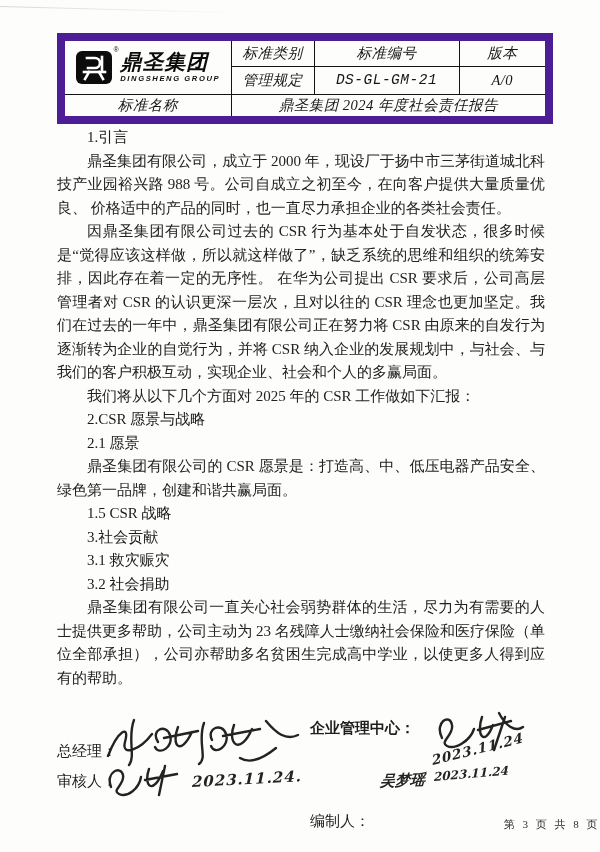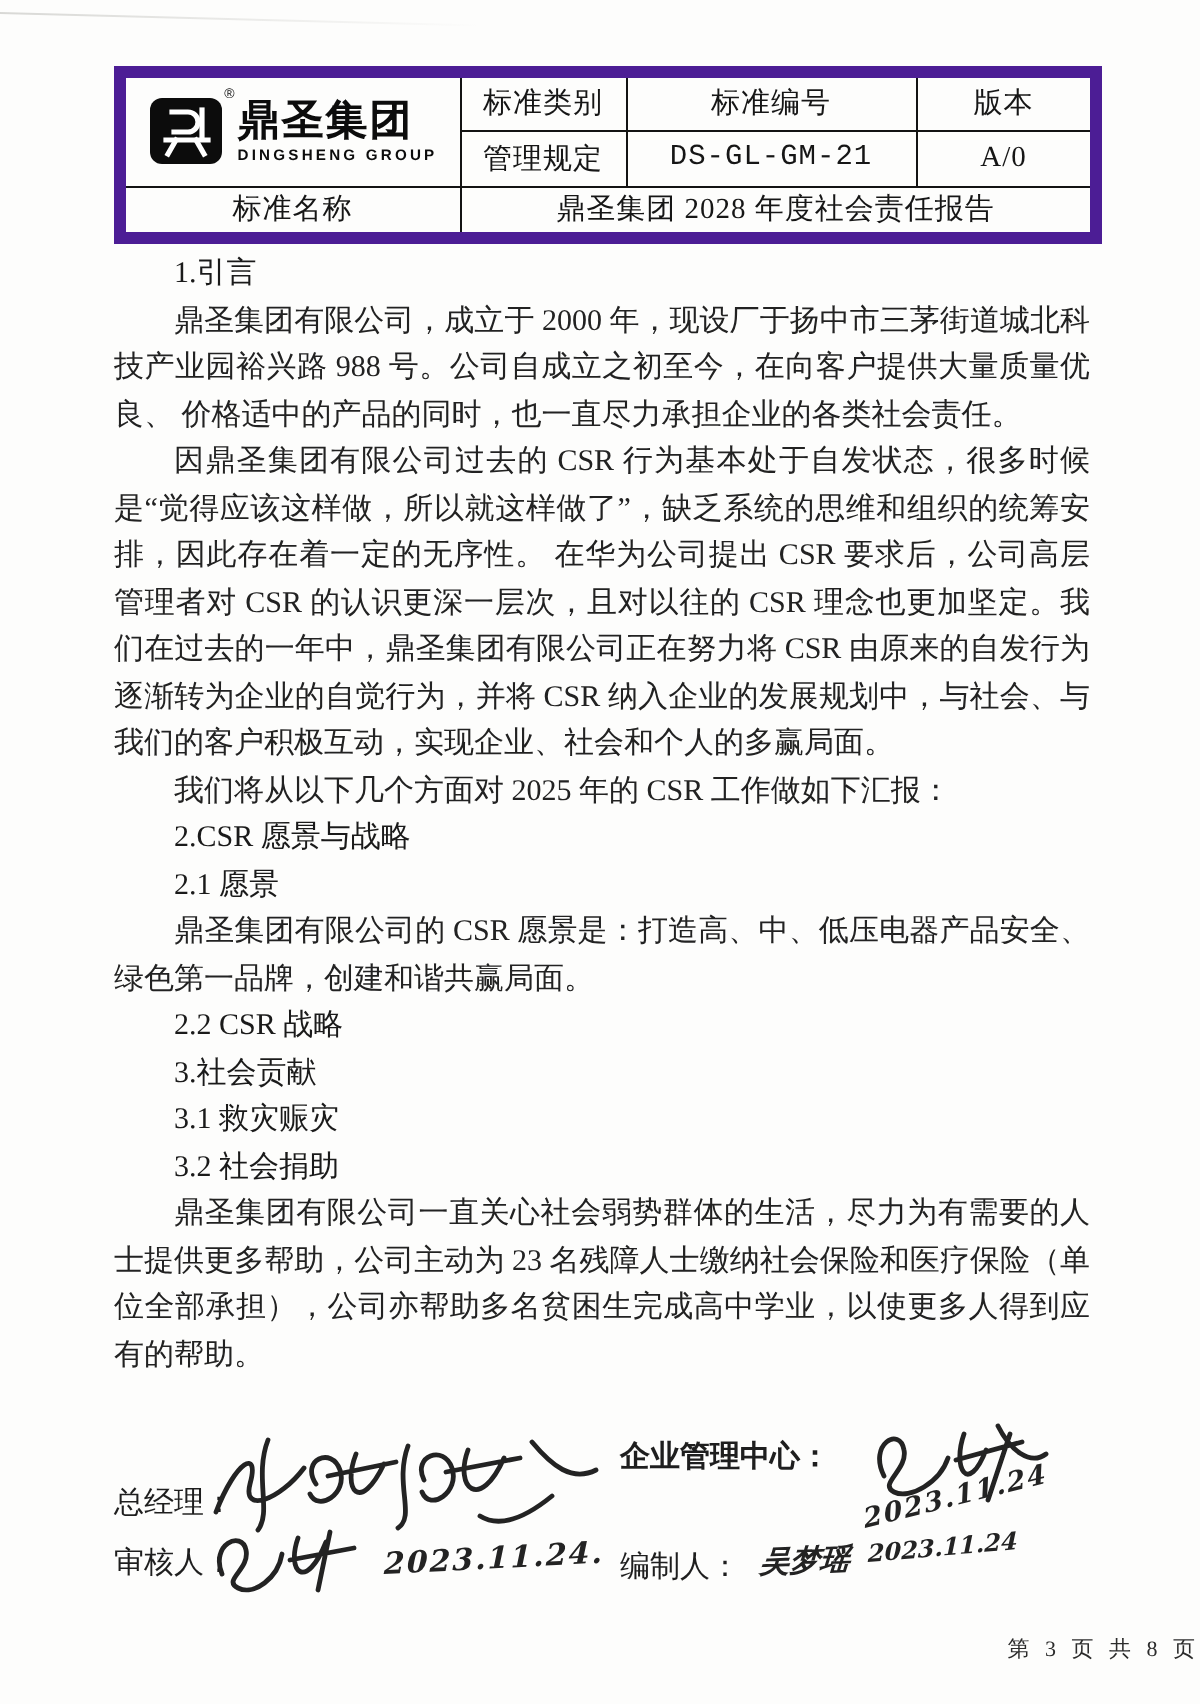--- a/index.html
+++ b/index.html
@@ -15,21 +15,22 @@
   .scan-artifact {
     position:absolute; top:6px; left:0; width:240px; height:1px;
     background:linear-gradient(90deg,#d8d8d5,rgba(255,255,255,0));
     transform:rotate(1.5deg); transform-origin:left;
   }
 
   
   table.header-table {
     position:absolute; left:57px; top:33px; width:488px;
     border-collapse:collapse; table-layout:fixed;
-    border:6px solid #4c1d95;
+    border:8px solid #4c1d95;
+    font-style:italic;
   }
   table.header-table td {
     border:1.5px solid #131313;
     text-align:center; vertical-align:middle;
     font-size:14.5px; padding:0; color:#161616;
     letter-spacing:0.5px;
   }
   tr.hrow1 { height:29px; }
   tr.hrow2 { height:28px; }
   tr.hrow3 { height:26px; }
@@ -121,34 +122,34 @@
       <td>标准编号</td>
       <td>版本</td>
     </tr>
     <tr class="hrow2">
       <td>管理规定</td>
       <td class="code-cell">DS-GL-GM-21</td>
       <td>A/0</td>
     </tr>
     <tr class="hrow3">
       <td>标准名称</td>
-      <td colspan="3">鼎圣集团 2028 年度社会责任报告</td>
+      <td colspan="3">鼎圣集团 2024 年度社会责任报告</td>
     </tr>
   </tbody>
     </table>
 
   <div class="doc-body">
     <p class="h">1.引言</p>
     <p class="para">鼎圣集团有限公司，成立于 2000 年，现设厂于扬中市三茅街道城北科技产业园裕兴路 988 号。公司自成立之初至今，在向客户提供大量质量优良、 价格适中的产品的同时，也一直尽力承担企业的各类社会责任。</p>
     <p class="para">因鼎圣集团有限公司过去的 CSR 行为基本处于自发状态，很多时候是“觉得应该这样做，所以就这样做了”，缺乏系统的思维和组织的统筹安排，因此存在着一定的无序性。 在华为公司提出 CSR 要求后，公司高层管理者对 CSR 的认识更深一层次，且对以往的 CSR 理念也更加坚定。我们在过去的一年中，鼎圣集团有限公司正在努力将 CSR 由原来的自发行为逐渐转为企业的自觉行为，并将 CSR 纳入企业的发展规划中，与社会、与我们的客户积极互动，实现企业、社会和个人的多赢局面。</p>
     <p class="para">我们将从以下几个方面对 2025 年的 CSR 工作做如下汇报：</p>
     <p class="h">2.CSR 愿景与战略</p>
     <p class="h">2.1 愿景</p>
     <p class="para">鼎圣集团有限公司的 CSR 愿景是：打造高、中、低压电器产品安全、绿色第一品牌，创建和谐共赢局面。</p>
-    <p class="h">2.2 CSR 战略</p>
+    <p class="h">1.5 CSR 战略</p>
     <p class="h">3.社会贡献</p>
     <p class="h">3.1 救灾赈灾</p>
     <p class="h">3.2 社会捐助</p>
     <p class="para">鼎圣集团有限公司一直关心社会弱势群体的生活，尽力为有需要的人士提供更多帮助，公司主动为 23 名残障人士缴纳社会保险和医疗保险（单位全部承担），公司亦帮助多名贫困生完成高中学业，以使更多人得到应有的帮助。</p>
   </div>
 
   <div class="sig-label" style="left:57px; top:742px;">总经理：</div>
   <svg class="sig-svg" style="left:98px; top:712px;" width="212" height="58" viewBox="0 0 212 58">
     <path d="M10 44 C20 18 32 12 27 30 C23 45 42 38 54 22 M36 8 C29 26 38 44 31 53 M60 30 C52 18 68 11 72 23 C76 35 61 44 57 35 M80 15 C73 33 82 45 94 20 M66 26 L100 19 M106 11 C99 30 110 46 101 52 M114 28 C108 16 124 10 128 22 C132 34 117 44 113 34 M136 13 C129 32 142 44 154 17 M125 24 L162 17 M168 9 C178 21 188 29 200 23 M178 36 C162 49 150 51 142 46"></path>
   </svg>
@@ -158,18 +159,18 @@
     <path d="M16 30 C8 14 24 5 26 17 C28 27 13 34 21 38 C29 42 44 33 48 21 M56 9 C50 26 58 40 67 17 M52 22 L85 13 M73 5 C79 17 89 25 97 19 M79 9 L68 42"></path>
   </svg>
   <div class="hand hand-center-date" style="left:432px; top:752px;">2023.11.24</div>
 
   <div class="sig-label" style="left:57px; top:772px;">审核人：</div>
   <svg class="sig-svg" style="left:101px; top:760px;" width="85" height="38" viewBox="0 0 85 38">
     <path d="M10 27 C4 12 20 5 22 15 C24 25 10 30 18 34 C26 38 38 29 40 17 M48 9 C42 26 52 36 62 11 M44 20 L76 14 M64 6 L58 35"></path>
   </svg>
   <div class="hand hand-reviewer-date" style="left:192px; top:773px;">2023.11.24.</div>
 
-  <div class="sig-label" style="left:310px; top:774px;">编制人：</div>
+  <div class="sig-label" style="left:310px; top:812px;">编制人：</div>
   <div class="hand hand-compiler-name" style="left:380px; top:772px;">吴梦瑶</div>
   <div class="hand hand-compiler-date" style="left:434px; top:770px;">2023.11.24</div>
 
   <div class="page-footer">第 3 页 共 8 页</div>
 </div>
 
 </body></html>

